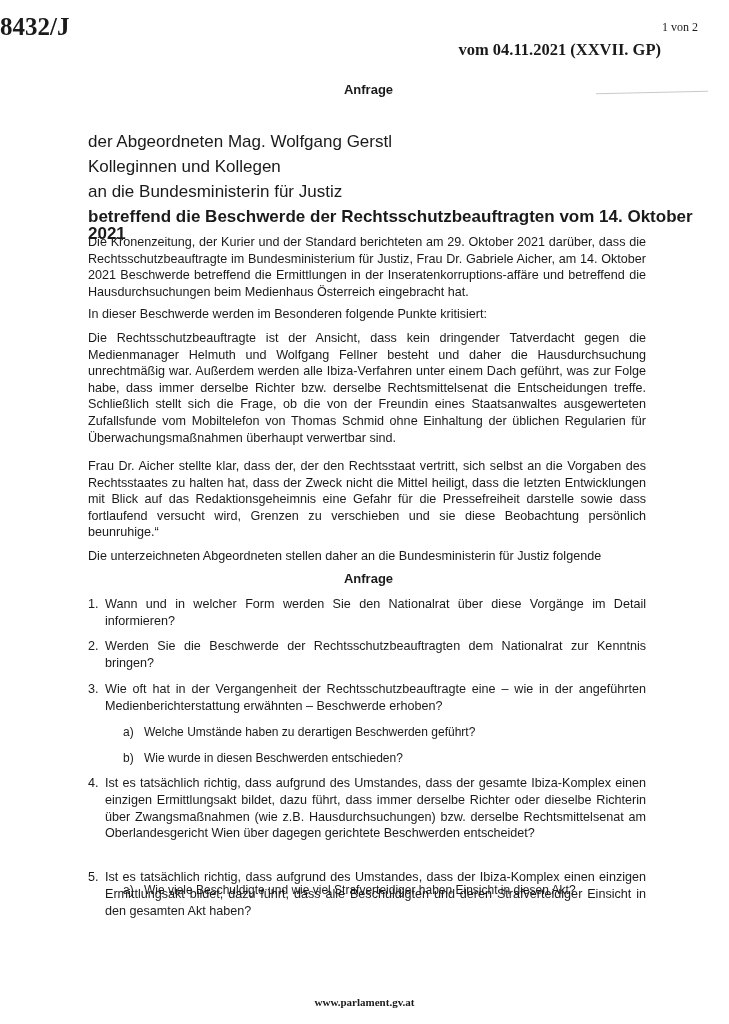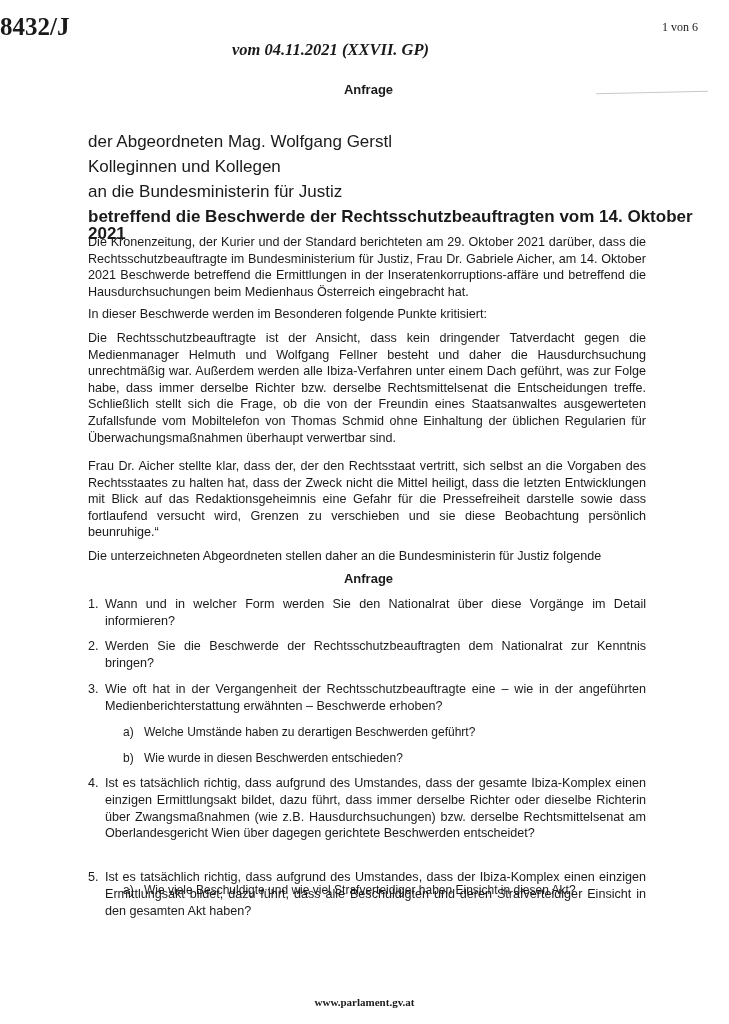--- a/index.html
+++ b/index.html
@@ -1,21 +1,21 @@
 <!DOCTYPE html>
 <html><head>
 <meta charset="utf-8">
 <style>
   html, body { margin: 0; padding: 0; background: #ffffff; }
   body { width: 729px; height: 1024px; position: relative; overflow: hidden; color: #1a1a1a; }
   .serif { font-family: "Liberation Serif", "DejaVu Serif", serif; }
   .sans { font-family: "Liberation Sans", "DejaVu Sans", sans-serif; }
 
   .doc-number { position: absolute; top: 14px; left: 0; width: 727px; text-align: left; font-size: 25px; font-weight: bold; line-height: 26px; }
-  .doc-date { position: absolute; top: 41px; left: 0; width: 661px; text-align: center; font-size: 16.5px; font-weight: bold; line-height: 18px; font-style: italic; }
+  .doc-date { position: absolute; top: 41px; left: 0; width: 661px; text-align: right; font-size: 16.5px; font-weight: bold; line-height: 18px; }
   .page-indicator { position: absolute; top: 20px; left: 662px; font-size: 12px; }
   .scan-line { position: absolute; top: 92px; left: 596px; width: 112px; height: 1px; background: #c9c9c9; transform: rotate(-1.4deg); }
 
   .heading { position: absolute; left: 4px; width: 729px; text-align: center; font-size: 13px; font-weight: bold; }
   .h1 { top: 82px; }
   .h2 { top: 571px; }
 
   .line { position: absolute; left: 88px; font-size: 17px; line-height: 17px; }
   .para { position: absolute; left: 88px; width: 558px; font-size: 12.6px; line-height: 16.6px; text-align: justify; }
   .bold { font-weight: bold; }
@@ -28,21 +28,21 @@
 
   .footer { position: absolute; top: 996px; left: 0; width: 729px; text-align: center; font-size: 11px; font-weight: bold; }
 </style>
 </head>
 <body>
 
 <div>
 
   <div class="doc-number serif">8432/J</div>
   <div class="doc-date serif">vom 04.11.2021 (XXVII. GP)</div>
-  <div class="page-indicator serif">1 von 6</div>
+  <div class="page-indicator serif">1 von 2</div>
   <div class="scan-line"></div>
 
   <div class="heading h1 sans">Anfrage</div>
 
   <div class="line sans" style="top:133px;">der Abgeordneten Mag. Wolfgang Gerstl</div>
   <div class="line sans" style="top:158px;">Kolleginnen und Kollegen</div>
   <div class="line sans" style="top:183px;">an die Bundesministerin für Justiz</div>
   <div class="line sans bold" style="top:208px;">betreffend die Beschwerde der Rechtsschutzbeauftragten vom 14. Oktober 2021</div>
 
   <div class="para sans" style="top:234px;">Die Kronenzeitung, der Kurier und der Standard berichteten am 29. Oktober 2021 darüber, dass die Rechtsschutzbeauftragte im Bundesministerium für Justiz, Frau Dr. Gabriele Aicher, am 14. Oktober 2021 Beschwerde betreffend die Ermittlungen in der Inseratenkorruptions-affäre und betreffend die Hausdurchsuchungen beim Medienhaus Österreich eingebracht hat.</div>

